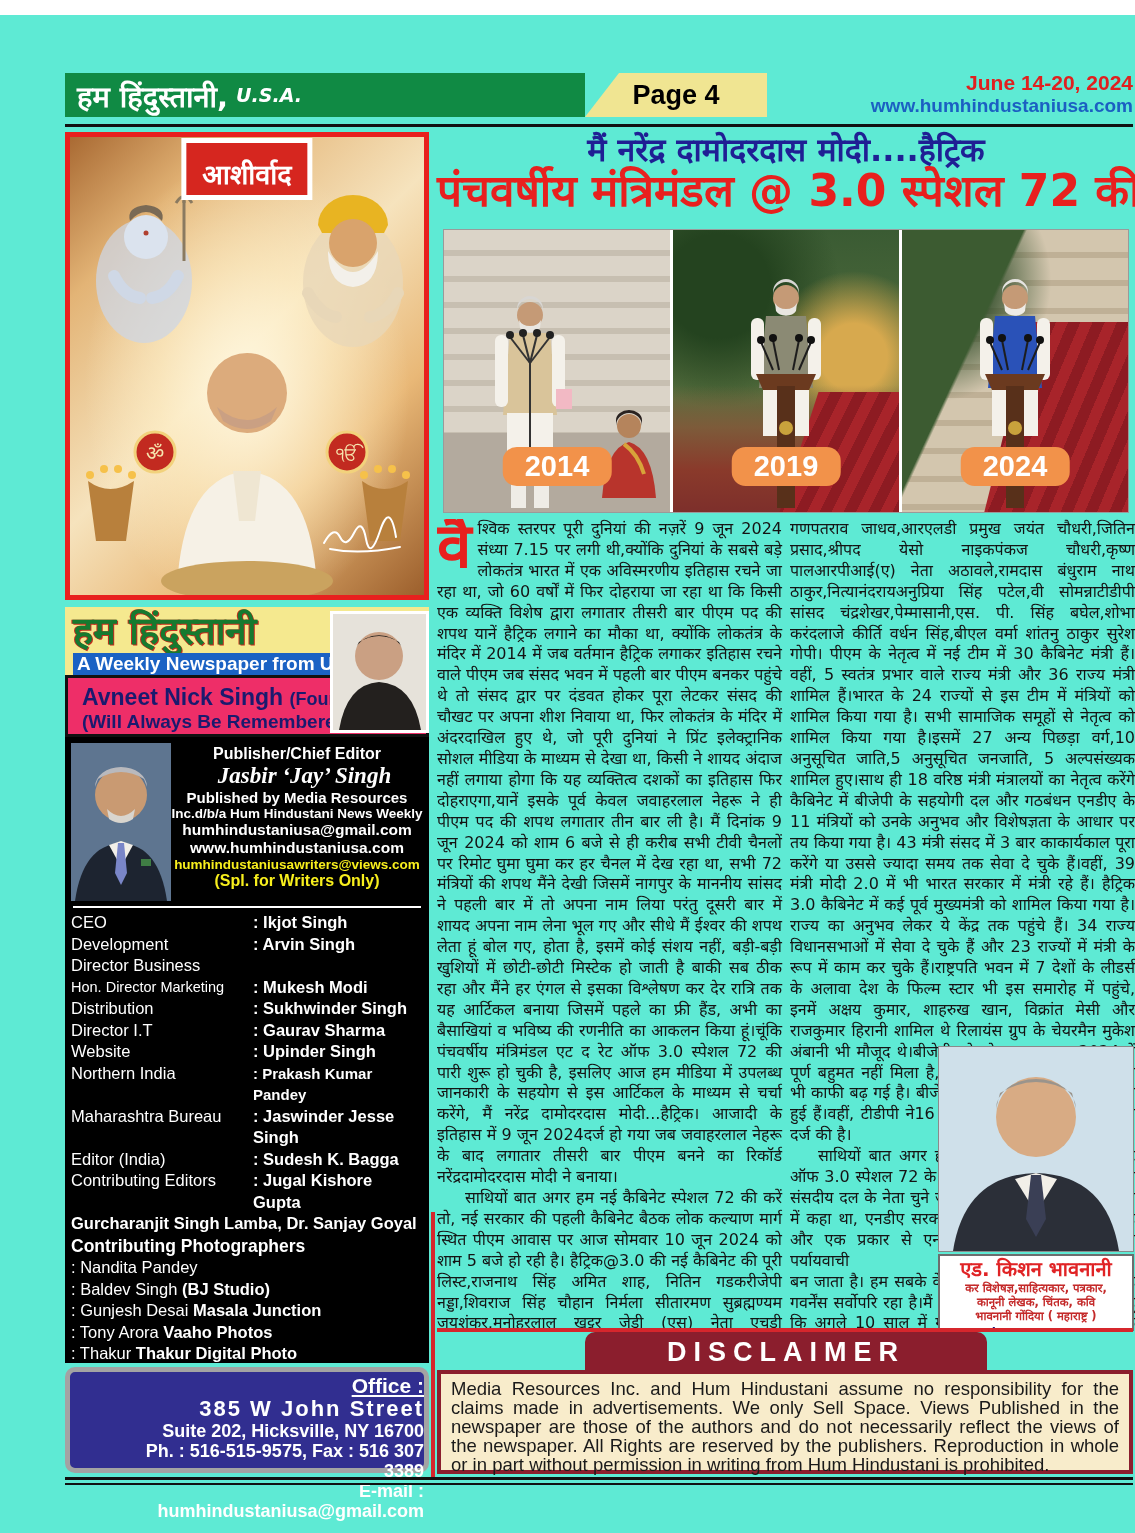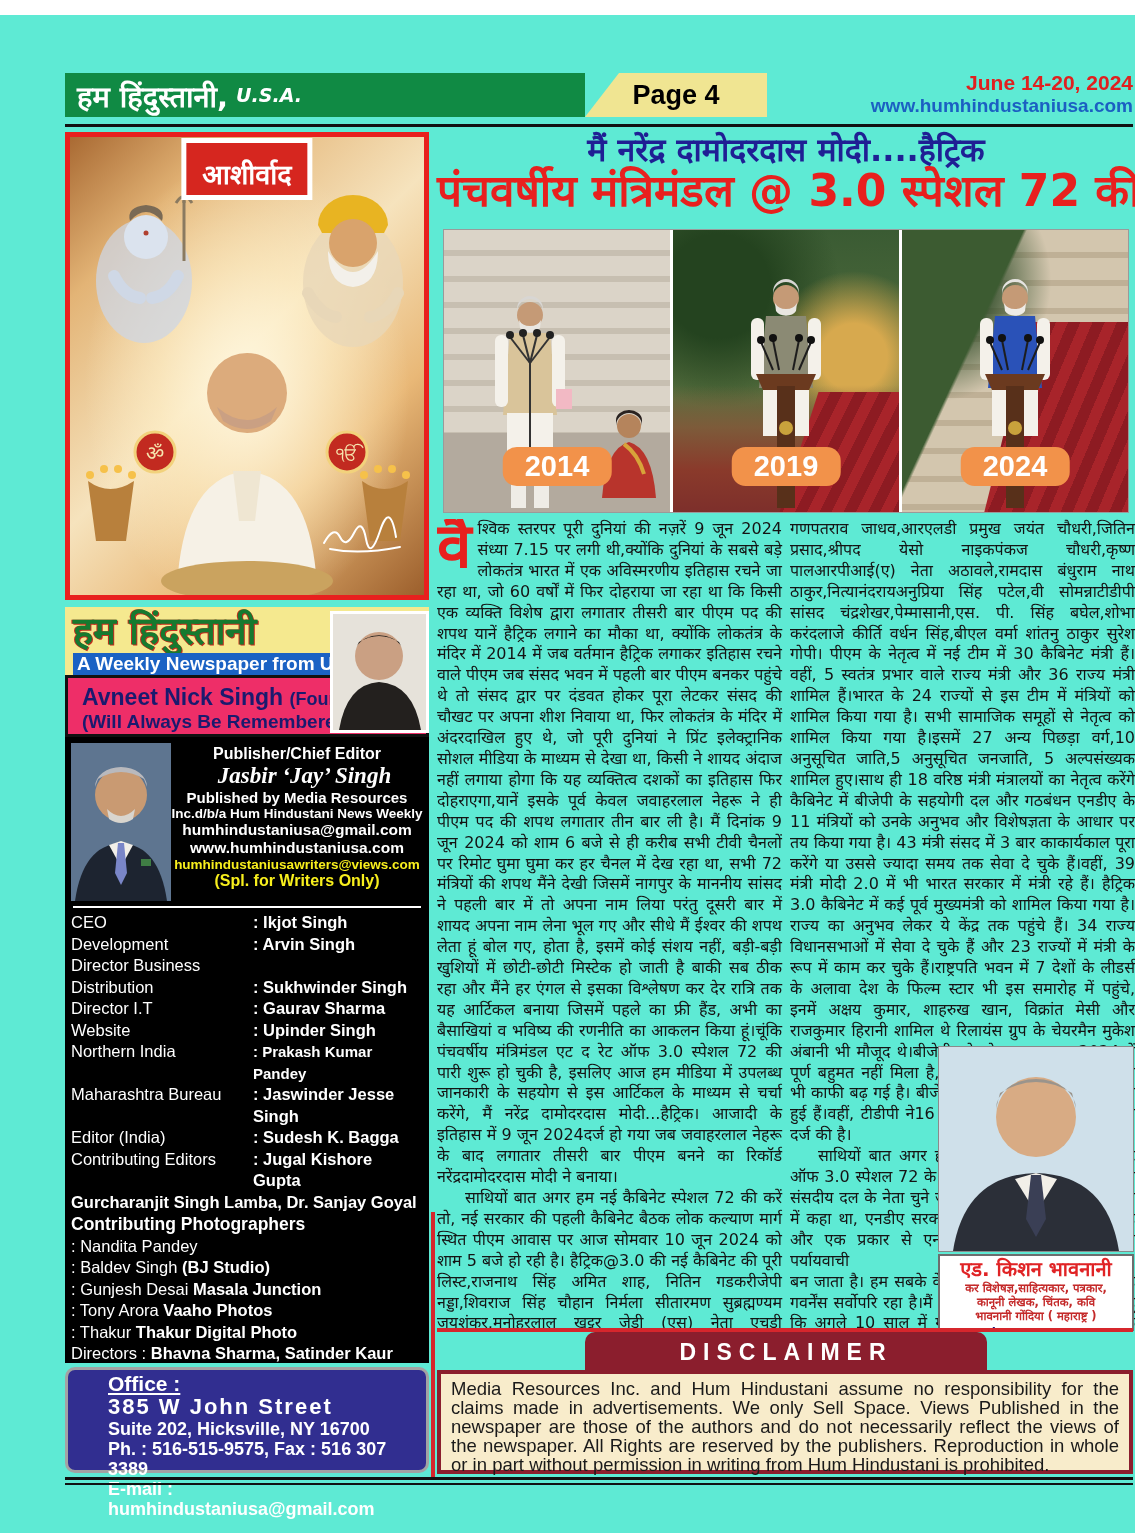--- a/index.html
+++ b/index.html
@@ -60,21 +60,21 @@
   .staff { font-size:16.5px; line-height:21.5px; }
   .staff-row { display:flex; }
   .staff-label { width:182px; flex-shrink:0; font-weight:normal; }
   .staff-name { font-weight:bold; }
   .staff-wide { font-weight:bold; }
   .photog-h { font-weight:bold; font-size:17.5px; margin-top:1px; }
   .photog-row .b { font-weight:bold; }
   .directors .b { font-weight:bold; }
 
   .office-box { position:absolute; left:65px; top:1352px; width:364px; height:106px; background:#312e90;
-    border:3px solid #a3a3a3; border-radius:10px; color:#fff; text-align:left; font-family:"Liberation Sans", sans-serif;
+    border:5px solid #a3a3a3; border-radius:10px; color:#fff; text-align:right; font-family:"Liberation Sans", sans-serif;
     padding-top:2px;padding-left:40px; }
   .office-h { font-size:21px; font-weight:bold; text-decoration:underline; line-height:23px; }
   .office-l1 { font-size:22px; font-weight:bold; letter-spacing:2px; line-height:24px; }
   .office-l2, .office-l3, .office-l4 { font-size:18px; font-weight:bold; line-height:20px; }
 
   .bottom-dline { position:absolute; left:65px; top:1462px; width:1068px; height:8px;
     border-top:3px solid #111; border-bottom:2px solid #111; }
 
   
   .kicker { position:absolute; left:437px; top:112px; width:698px; text-align:center; color:#1f1f94;
@@ -119,21 +119,21 @@
   .author-photo { width:196px; height:206px; border:1px solid #8a8a8a; background:linear-gradient(#d8e6ee,#b9cdd9); overflow:hidden; }
   .author-caption { border:2px solid #6d6d6d; background:#fff; margin-top:2px; text-align:center; padding:1px 2px 2px 2px; }
   .ac-name { color:#e02325; font-weight:bold; font-size:20px; line-height:24px; }
   .ac-line { color:#c42a2a; font-weight:bold; font-size:11.5px; line-height:14px; }
   .ac-mob { color:#1a1a7a; font-weight:bold; font-size:15px; line-height:19px; font-family:"Liberation Sans", sans-serif; }
 
   .red-vline { position:absolute; left:431px; top:1197px; width:4px; height:266px; background:#d6262c; }
   .red-hline { position:absolute; left:437px; top:1313px; width:696px; height:4px; background:#d6262c; }
 
   .disc-bar { position:absolute; left:585px; top:1317px; width:402px; height:40px; background:#8b1e2d; color:#fff;
-    font-weight:bold; font-size:23px; letter-spacing:7px; text-align:center; line-height:40px;
+    font-weight:bold; font-size:27px; letter-spacing:7px; text-align:center; line-height:40px;
     font-family:"Liberation Sans", sans-serif; border-radius:10px 10px 0 0; }
   .disc-box { position:absolute; left:437px; top:1355px; width:696px; height:104px; background:#f8eccb;
     border:4px solid #8b1e2d; padding:5px 10px; font-family:"Liberation Sans", sans-serif; font-size:18.5px;
     line-height:19px; text-align:justify; color:#1a1a1a; }
 </style>
 </head>
 <body>
 
 <div class="page">
 
@@ -281,20 +281,24 @@
           <span class="staff-label">CEO</span>
           <span class="staff-name">: Ikjot Singh</span>
         </div>
       <div class="staff-row">
           <span class="staff-label">Development</span>
           <span class="staff-name">: Arvin Singh</span>
         </div>
       <div class="staff-row">
           <span class="staff-label">Director Business</span>
           <span class="staff-name"></span>
+        </div>
+      <div class="staff-row">
+          <span class="staff-label" style="font-size:14.5px">Hon. Director Marketing</span>
+          <span class="staff-name">: Mukesh Modi</span>
         </div>
       <div class="staff-row">
           <span class="staff-label">Distribution</span>
           <span class="staff-name">: Sukhwinder Singh</span>
         </div>
       <div class="staff-row">
           <span class="staff-label">Director I.T</span>
           <span class="staff-name">: Gaurav Sharma</span>
         </div>
       <div class="staff-row">

